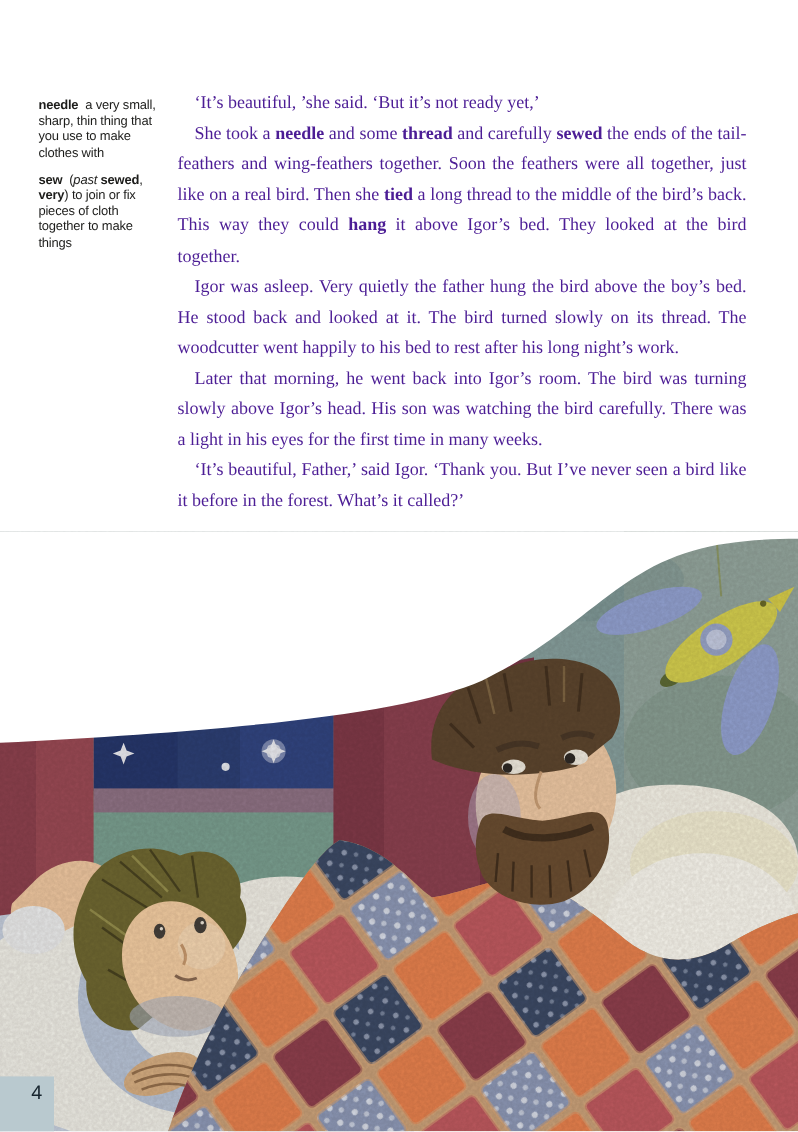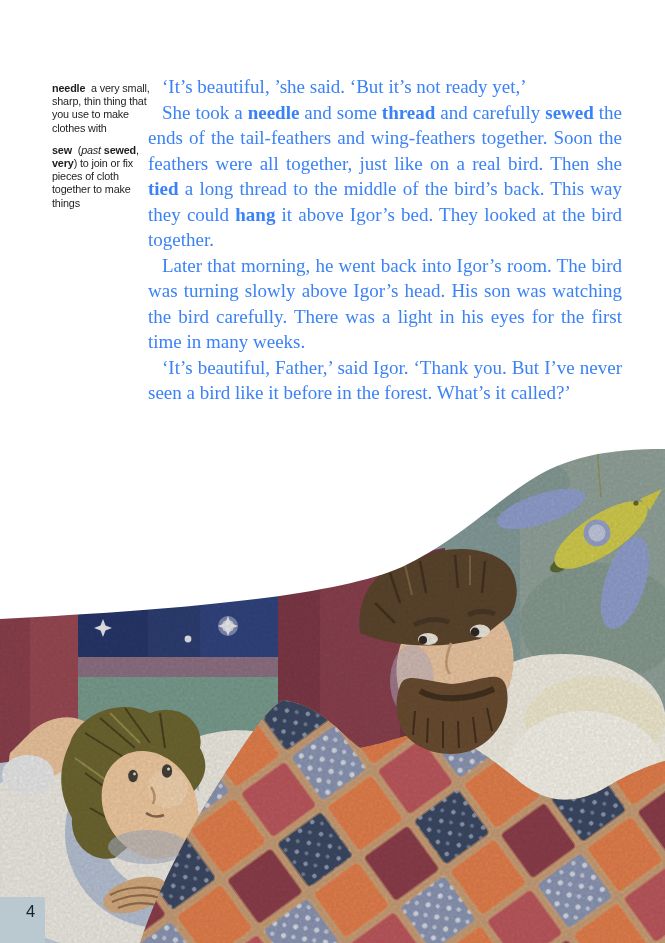--- a/index.html
+++ b/index.html
@@ -1,25 +1,25 @@
 <!DOCTYPE html>
 <html><head>
 <meta charset="utf-8">
 <style>
   html,body{margin:0;padding:0}
   body{width:665px;height:943px;position:relative;background:#fff;overflow:hidden;
        font-family:"Liberation Serif",serif}
-  .glossary{position:absolute;left:52px;top:82px;width:106px;
+  .glossary{position:absolute;left:32px;top:82px;width:106px;
             font-family:"Liberation Sans",sans-serif;font-size:10.8px;line-height:13.2px;
             color:#1d1d1b;letter-spacing:-0.15px}
   .gloss-entry{margin-bottom:9px}
   .gloss-entry strong{font-weight:700}
   .gloss-entry em{}
   .story{position:absolute;left:148px;top:74px;width:474px;height:700px;
-         font-size:19px;line-height:25.5px;color:#3b82f6;text-align:justify}
+         font-size:15px;line-height:25.5px;color:#4c1d95;text-align:justify}
   .story p{margin:0;text-indent:14px}
   .story strong{font-weight:700}
   .wrap-spacer{float:right;width:290px;height:684px;
     shape-outside:polygon(290px 0px,290px 684px,0px 684px,0px 562px,46px 519px,78px 492px,112px 464px,126px 439px,216px 412px,236px 384px,290px 383px);}
   .illustration{position:absolute;left:0;top:443px;width:665px;height:500px}
   .page-badge{position:absolute;left:0;top:897px;width:45px;height:46px;background:#b9c9cf;
     color:#16242e;font-family:"Liberation Sans",sans-serif;font-size:16.5px;
     box-sizing:border-box;padding:5px 0 0 26px;z-index:5}
 </style>
 </head>
@@ -27,20 +27,21 @@
 
 <aside class="glossary" id="glossary">
     <div class="gloss-entry"><strong>needle</strong>&nbsp; a very small, sharp, thin thing that you use to make clothes with</div>
     <div class="gloss-entry"><strong>sew</strong>&nbsp; (<em>past</em> <strong>sewed</strong>, <strong>very</strong>) to join or fix pieces of cloth together to make things</div>
   </aside>
 
 <main class="story" id="story">
   <div class="wrap-spacer" aria-hidden="true"></div>
 <p>‘It’s beautiful, ’she said. ‘But it’s not ready yet,’</p>
     <p>She took a <strong>needle</strong> and some <strong>thread</strong> and carefully <strong>sewed</strong> the ends of the tail-feathers and wing-feathers together. Soon the feathers were all together, just like on a real bird. Then she <strong>tied</strong> a long thread to the middle of the bird’s back. This way they could <strong>hang</strong> it above Igor’s bed. They looked at the bird together.</p>
+    <p>Igor was asleep. Very quietly the father hung the bird above the boy’s bed. He stood back and looked at it. The bird turned slowly on its thread. The woodcutter went happily to his bed to rest after his long night’s work.</p>
     <p>Later that morning, he went back into Igor’s room. The bird was turning slowly above Igor’s head. His son was watching the bird carefully. There was a light in his eyes for the first time in many weeks.</p>
     <p>‘It’s beautiful, Father,’ said Igor. ‘Thank you. But I’ve never seen a bird like it before in the forest. What’s it called?’</p>
   </main>
 
 <div class="illustration">
 <svg width="665" height="500" viewBox="0 0 665 500" xmlns="http://www.w3.org/2000/svg">
   <defs>
     <filter id="wc" x="0" y="0" width="100%" height="100%">
       <feTurbulence type="fractalNoise" baseFrequency="0.35" numOctaves="3" seed="7"></feTurbulence>
       <feColorMatrix type="matrix" values="0 0 0 0 0.45  0 0 0 0 0.42  0 0 0 0 0.40  0.55 0.55 0.55 0 0"></feColorMatrix>

